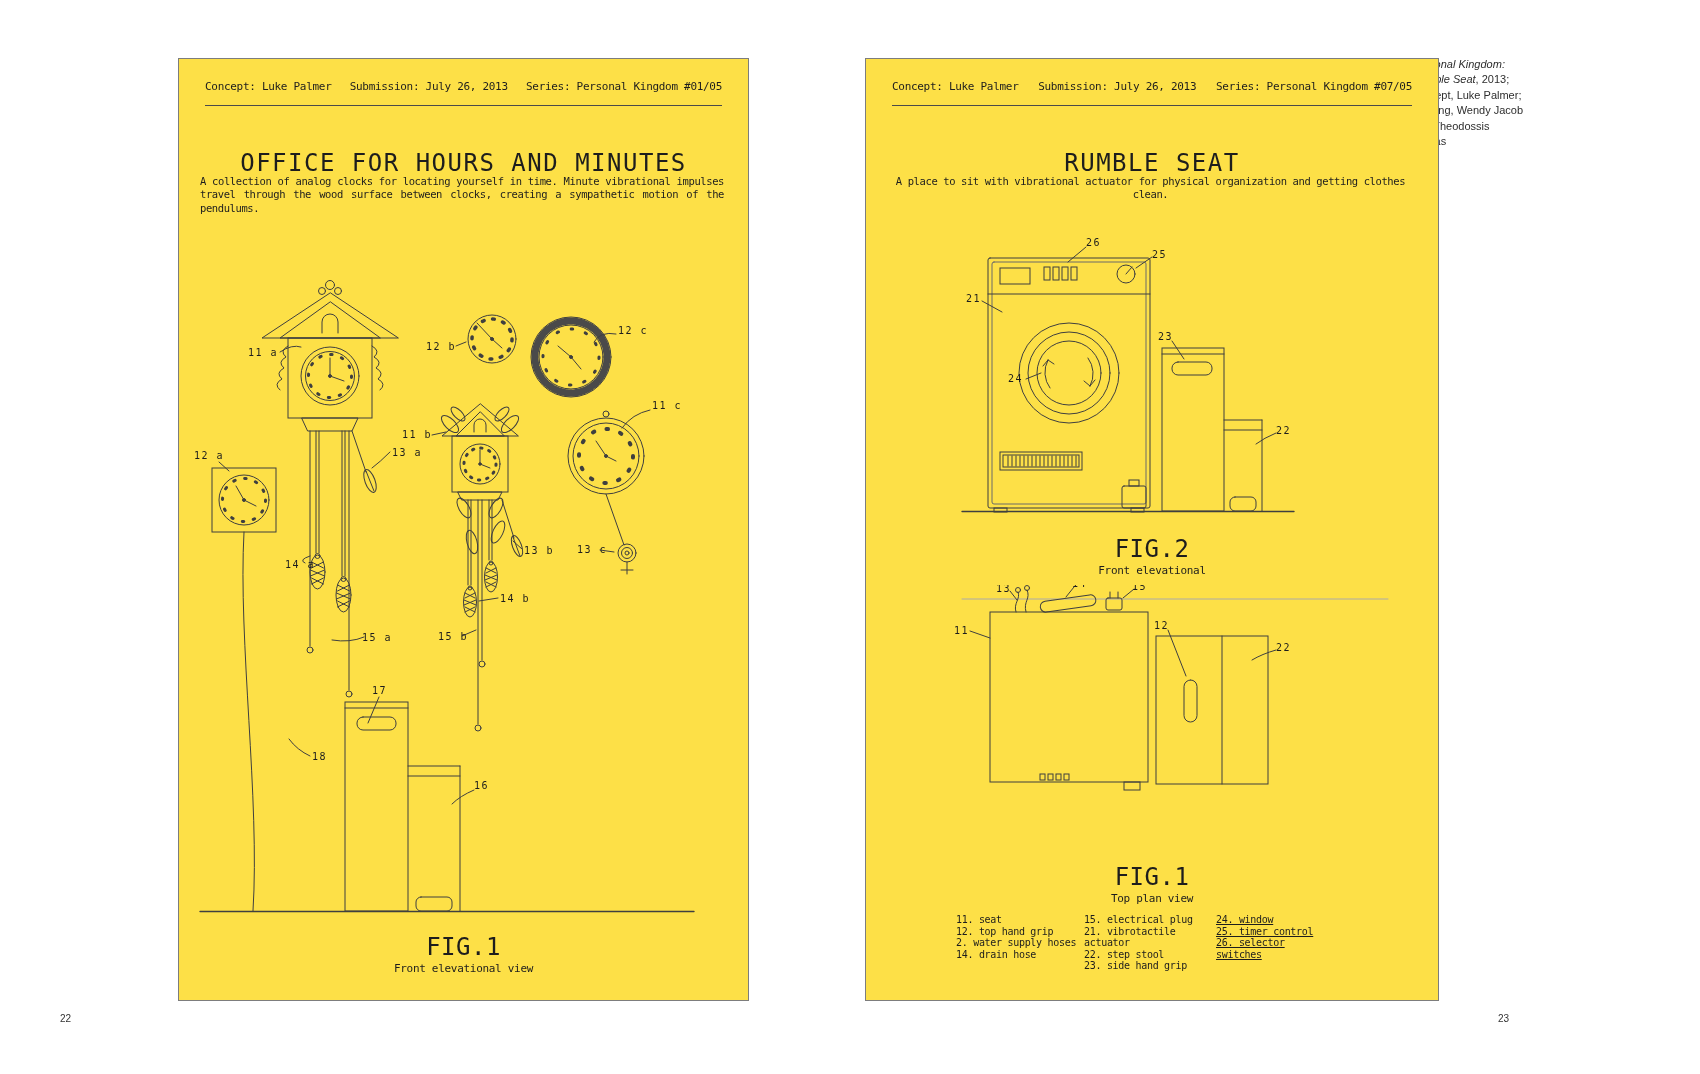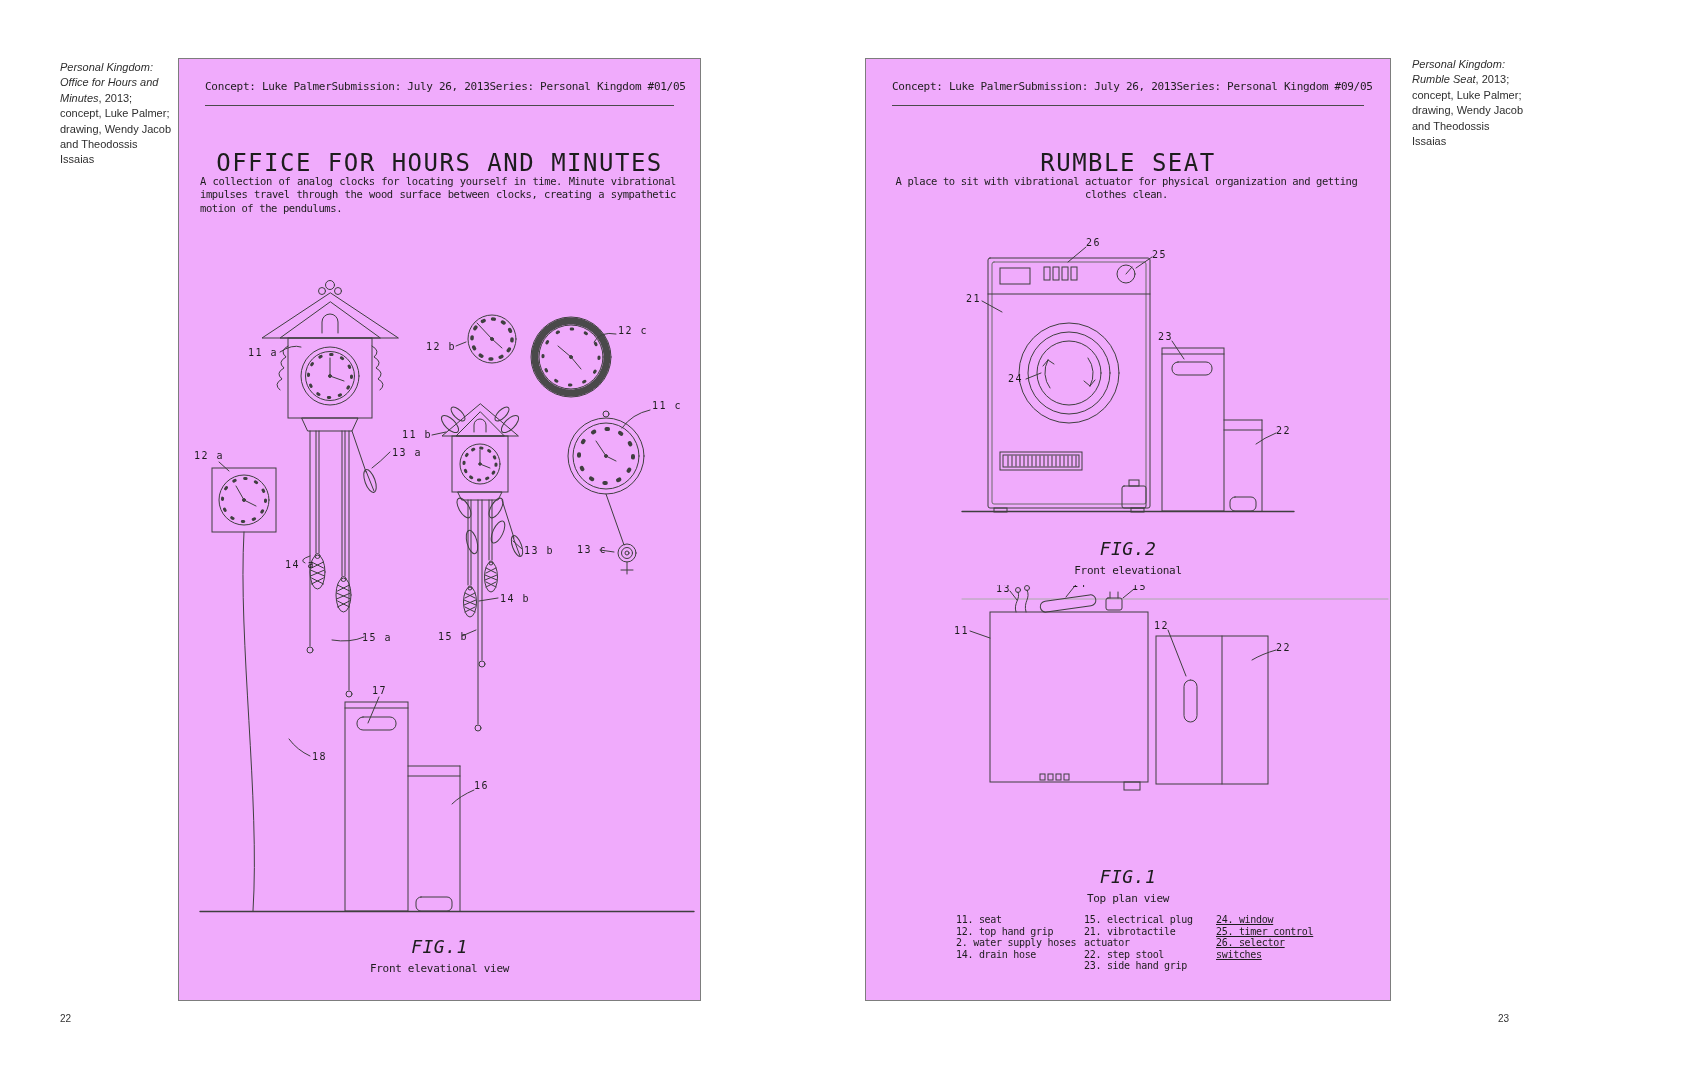--- a/index.html
+++ b/index.html
@@ -1,30 +1,30 @@
 <!DOCTYPE html>
 <html><head>
 <meta charset="utf-8">
 <style>
   html,body{margin:0;padding:0;background:#fff;}
   #canvas{position:relative;width:1700px;height:1074px;background:#ffffff;overflow:hidden;
           font-family:"DejaVu Sans Mono",monospace;color:#1d1d1d;}
-  .page{position:absolute;top:58px;height:941px;border:1px solid #7d7d7d;background:#f0abfc;}
+  .page{position:absolute;top:58px;height:941px;border:1px solid #7d7d7d;background:#fde047;padding-left:48px;}
   #page-l{left:178px;width:521px;}
   #page-r{left:865px;width:524px;}
   .hdr{position:absolute;top:21px;left:26px;right:26px;display:flex;justify-content:space-between;
        font-size:11px;letter-spacing:-0.3px;white-space:nowrap;}
   .hdr-rule{position:absolute;top:46px;left:26px;right:26px;border-bottom:1px solid #4a4a4a;}
   .title{position:absolute;top:90px;left:0;right:0;text-align:center;font-size:24px;
          letter-spacing:1.5px;white-space:nowrap;}
   .desc{position:absolute;top:116px;left:21px;right:24px;font-size:10.5px;letter-spacing:-0.4px;
         line-height:1.28;text-align:justify;}
   .desc.center{text-align:center;}
   .figcap{position:absolute;left:0;right:0;text-align:center;}
-  .figcap .fig{font-style:italic;font-size:18px;letter-spacing:0.5px;line-height:24px;}
+  .figcap .fig{font-size:24px;letter-spacing:0.5px;line-height:24px;}
   .figcap .sub{font-size:11px;letter-spacing:-0.3px;margin-top:3px;}
   #figcap-l{top:876px;}
   #figcap-r2{top:478px;}
   #figcap-r1{top:806px;}
   .legend{font-size:10px;line-height:11.5px;letter-spacing:-0.3px;}
   #legend-l{position:absolute;left:421px;top:651px;}
   #legend-r{position:absolute;left:90px;top:855px;display:flex;justify-content:flex-end;}
   #legend-r .col1{width:128px;}
   #legend-r .col2{width:132px;}
   #legend-r .col3{width:110px;text-decoration:underline;}
@@ -41,23 +41,20 @@
   #svg-r2{left:865px;top:230px;}
   #svg-r1{left:865px;top:585px;}
   .art{stroke:#3f3f3f;fill:none;stroke-width:1;stroke-linecap:round;}
   .co{font-family:"DejaVu Sans Mono",monospace;font-size:10px;fill:#1d1d1d;stroke:none;letter-spacing:1.5px;}
 </style>
 </head>
 <body>
 
 <div id="canvas">
 
-  <div class="margin-note" id="margin-l">
-    <span class="it">Personal Kingdom: Office for Hours and Minutes</span><span>, 2013; concept, Luke Palmer; drawing, Wendy Jacob and Theodossis Issaias</span>
-  </div>
 
   <div class="margin-note" id="margin-r">
     <span class="it">Personal Kingdom: Rumble Seat</span><span>, 2013; concept, Luke Palmer; drawing, Wendy Jacob and Theodossis Issaias</span>
   </div>
 
   <div class="page" id="page-l">
     <div class="hdr">
       <span>Concept: Luke Palmer</span>
       <span>Submission: July 26, 2013</span>
       <span>Series: Personal Kingdom #01/05</span>
@@ -228,21 +225,21 @@
       <text class="co" x="474" y="789">16</text>
       <text class="co" x="372" y="694">17</text>
       <text class="co" x="312" y="760">18</text>
     </g>
   </svg>
 
   <div class="page" id="page-r">
     <div class="hdr">
       <span>Concept: Luke Palmer</span>
       <span>Submission: July 26, 2013</span>
-      <span>Series: Personal Kingdom #09/05</span>
+      <span>Series: Personal Kingdom #07/05</span>
     </div>
     <div class="hdr-rule"></div>
     <div class="title">RUMBLE SEAT</div>
     <div class="desc center">A place to sit with vibrational actuator for physical organization and getting clothes clean.</div>
     <div class="figcap" id="figcap-r2">
       <div class="fig">FIG.2</div>
       <div class="sub">Front elevational</div>
     </div>
     <div class="figcap" id="figcap-r1">
       <div class="fig">FIG.1</div>

